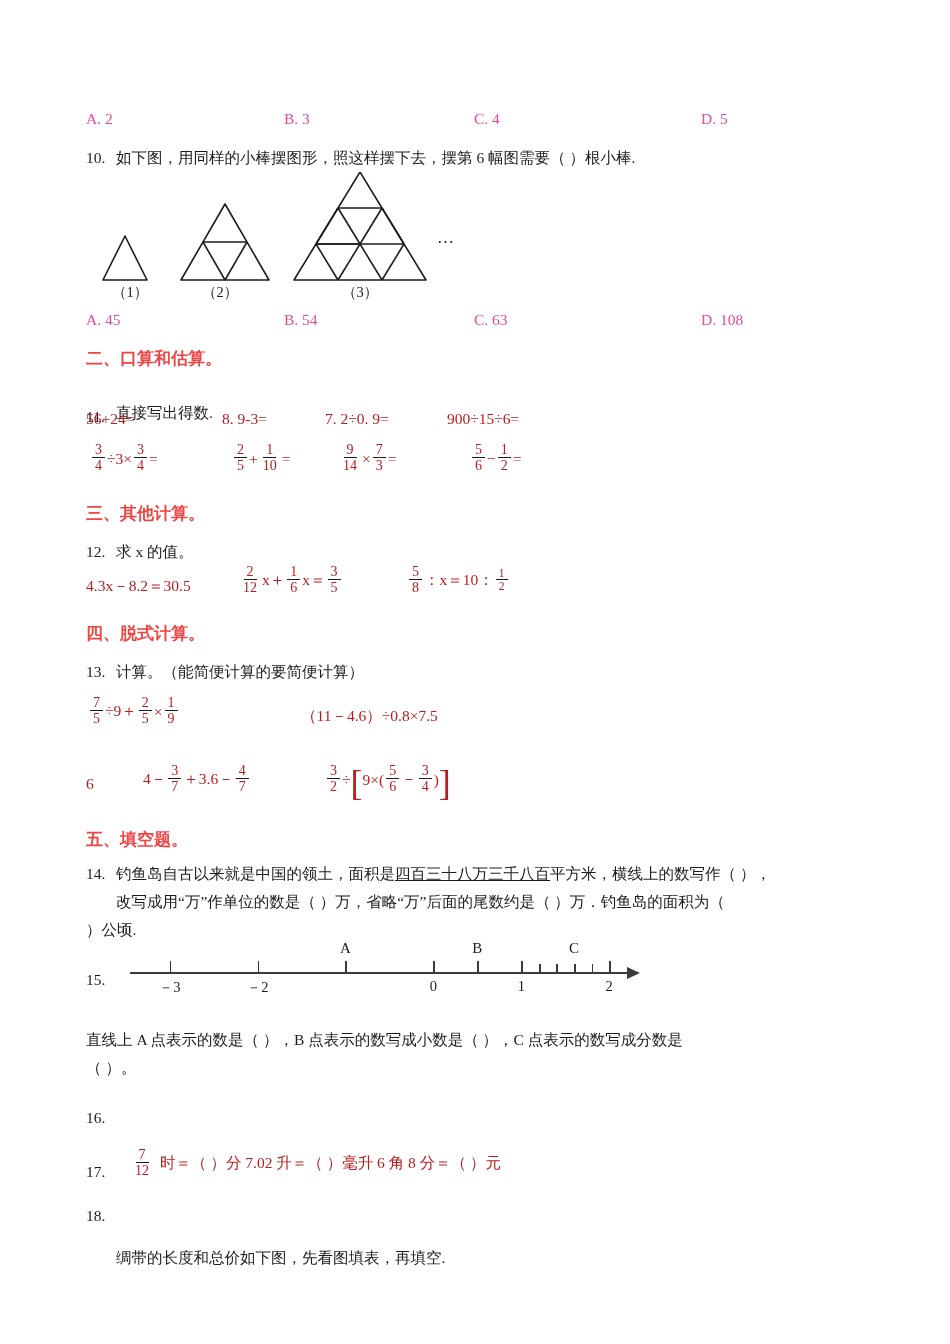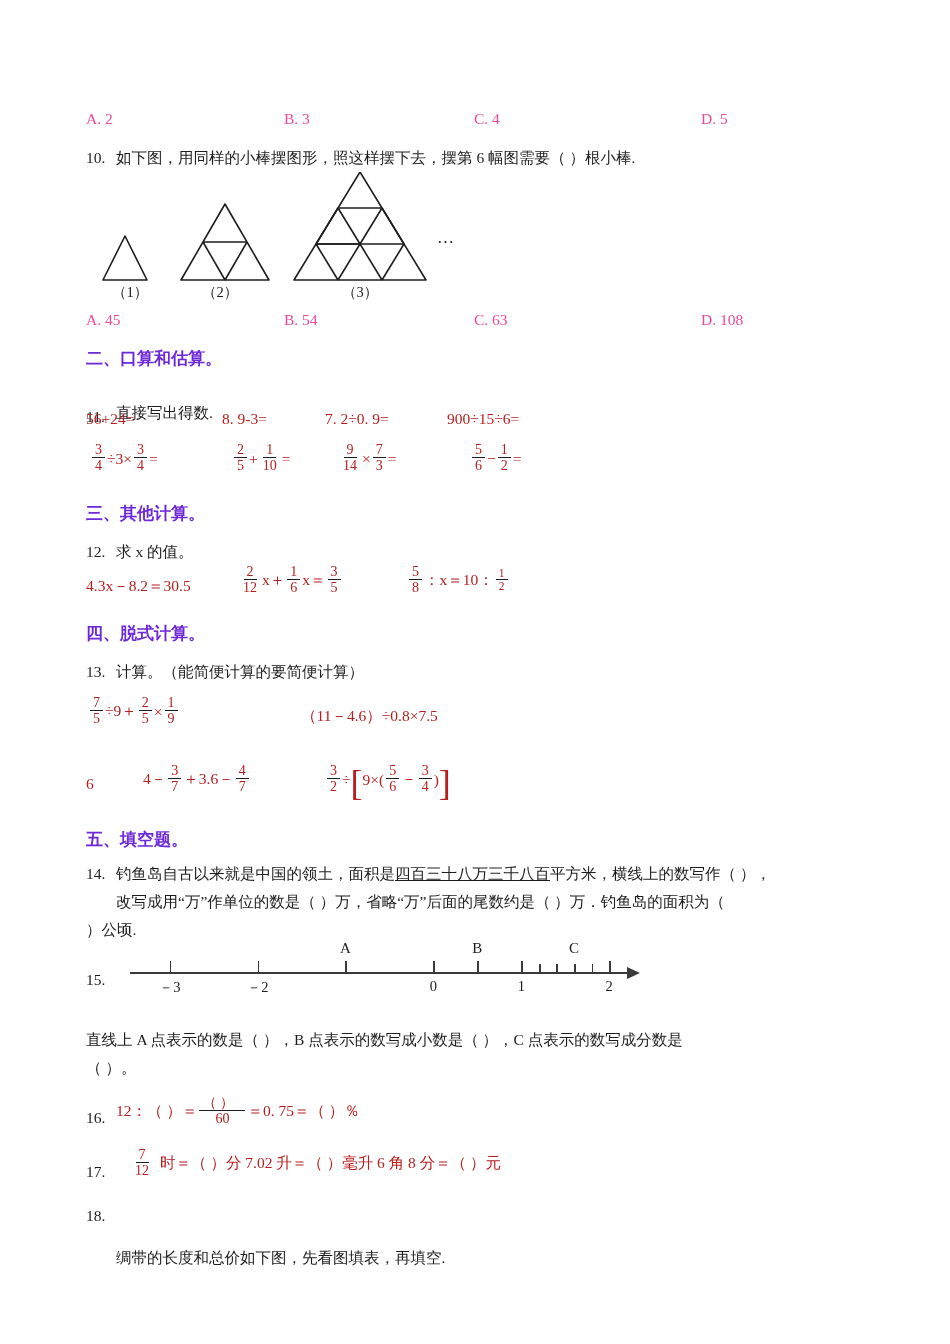--- a/index.html
+++ b/index.html
@@ -31,21 +31,21 @@
     white-space: nowrap;
   }
   .opt {
     font-size: 15.5px;
     color: #ec4899;
     white-space: nowrap;
   }
   .section-title {
     font-size: 17px;
     font-weight: bold;
-    color: #6d28d9;
+    color: #ef4444;
     white-space: nowrap;
     font-family: "DejaVu Sans", "Liberation Sans", sans-serif;
   }
   .expr {
     font-size: 15.5px;
     color: #b91c1c;
     white-space: nowrap;
   }
   .underline-text { text-decoration: underline; }
 
@@ -372,28 +372,20 @@
       <div class="nl-label" style="left: 459.224px; top: 38px; width: 40px;">2</div>
       <div class="nl-point-label" style="left: 195.431px; top: 0px; width: 40px;">A</div>
       <div class="nl-point-label" style="left: 327.328px; top: 0px; width: 40px;">B</div>
       <div class="nl-point-label" style="left: 424.052px; top: 0px; width: 40px;">C</div>
     </div>
 
   <div class="abs q-text" style="left:86px; top:1026px;">直线上 A 点表示的数是（            ），B 点表示的数写成小数是（            ），C 点表示的数写成分数是</div>
   <div class="abs q-text" style="left:86px; top:1054px;">（          ）。</div>
 
   <div class="abs q-text" style="left:86px; top:1104px;">16.</div>
-  <div class="abs inline-row expr" style="left:116px; top:1096px;">
-    <span>12：（        ）＝</span>
-    <span class="frac blank">
-      <span class="num">（        ）</span>
-      <span class="den">60</span>
-    </span>
-    <span>＝0. 75＝（        ）％</span>
-  </div>
 
   <div class="abs q-text" style="left:86px; top:1158px;">17.</div>
   <div class="abs inline-row expr" style="left:130px; top:1148px;">
     <span class="frac">
       <span class="num">7</span>
       <span class="den">12</span>
     </span>
     <span style="margin-left:6px;">时＝（        ）分    7.02 升＝（        ）毫升      6 角 8 分＝（        ）元</span>
   </div>
 

